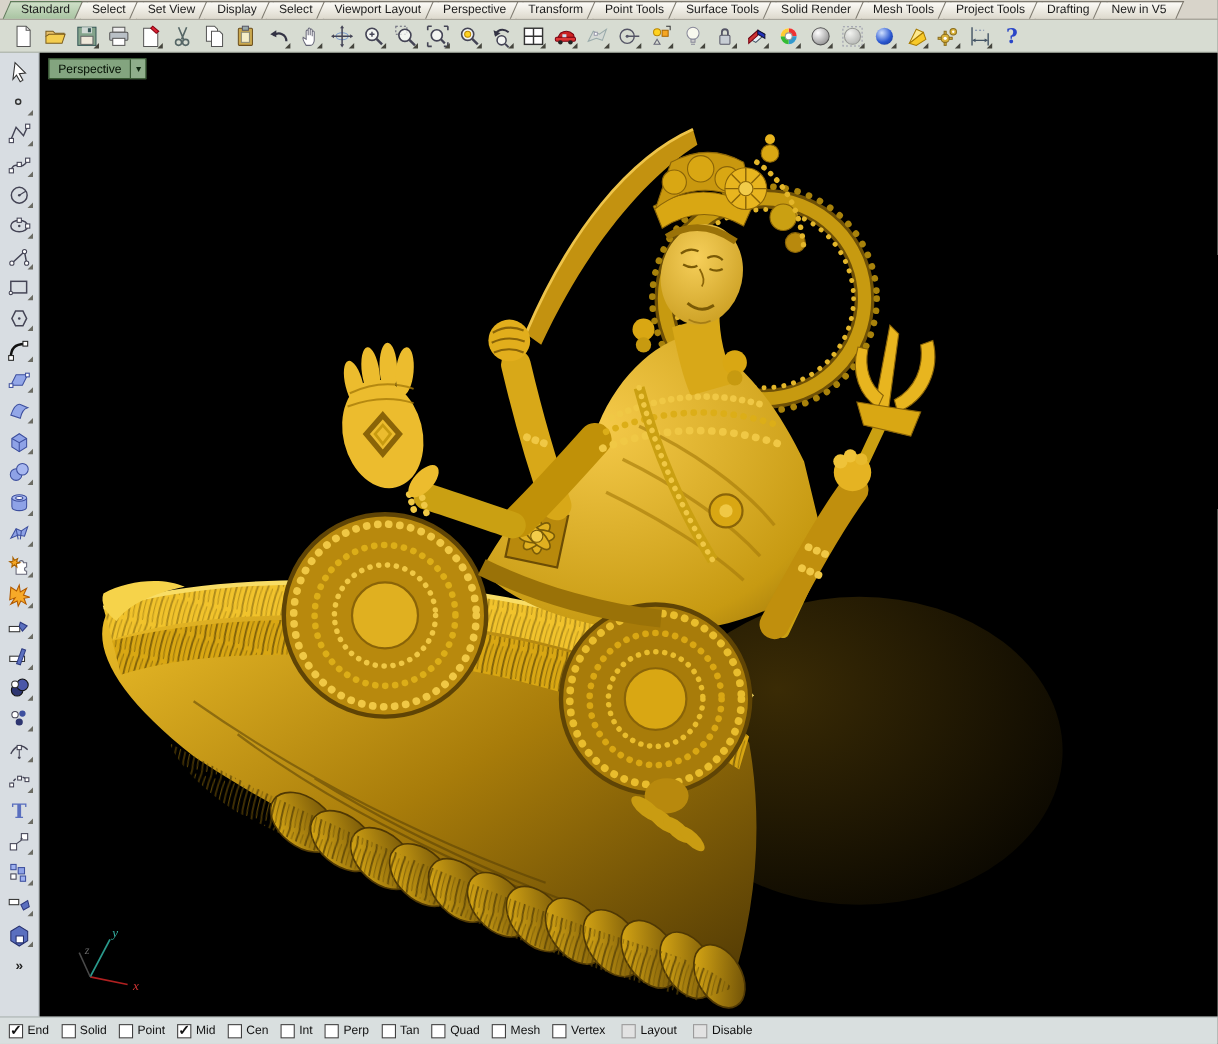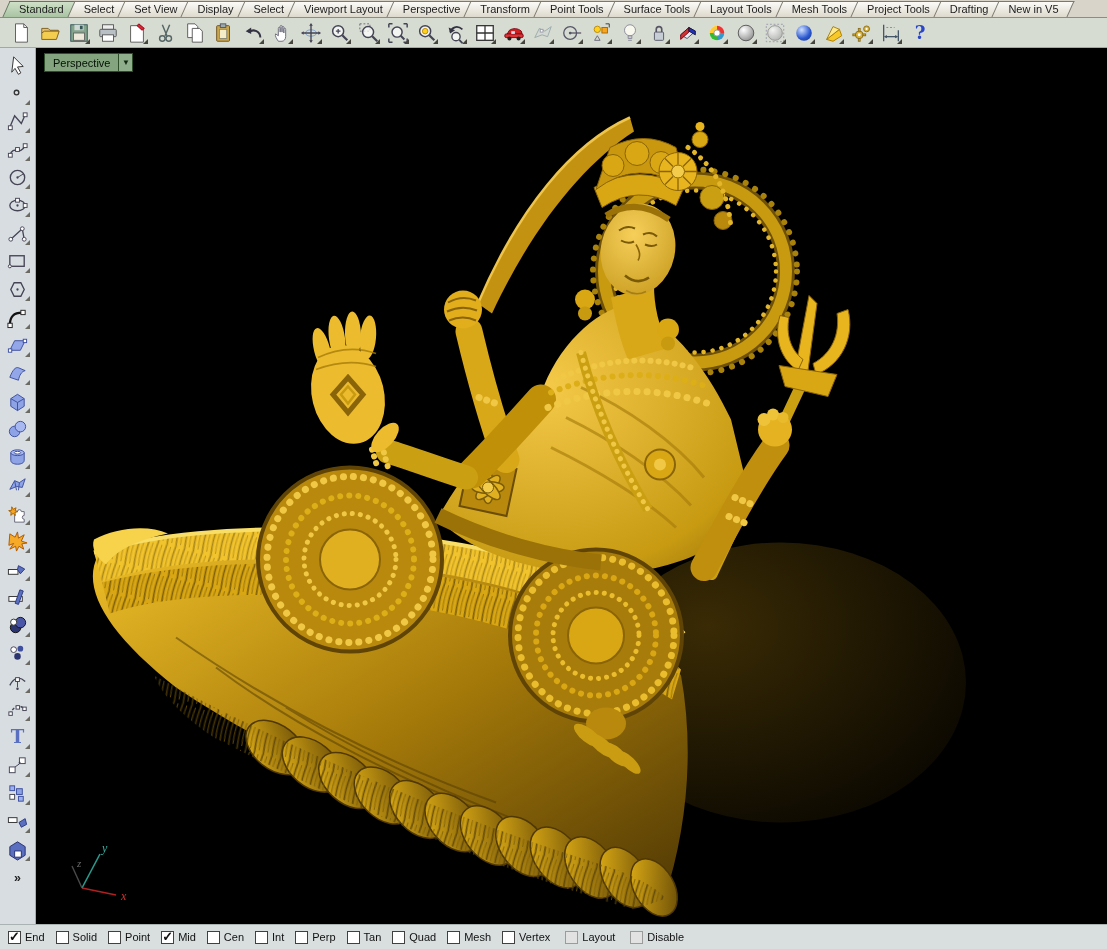--- a/index.html
+++ b/index.html
@@ -62,21 +62,21 @@
       <div class="tab active"><span>Standard</span></div>
       <div class="tab"><span>Select</span></div>
       <div class="tab"><span>Set View</span></div>
       <div class="tab"><span>Display</span></div>
       <div class="tab"><span>Select</span></div>
       <div class="tab"><span>Viewport Layout</span></div>
       <div class="tab"><span>Perspective</span></div>
       <div class="tab"><span>Transform</span></div>
       <div class="tab"><span>Point Tools</span></div>
       <div class="tab"><span>Surface Tools</span></div>
-      <div class="tab"><span>Layout Tools</span></div>
+      <div class="tab"><span>Solid Render</span></div>
       <div class="tab"><span>Mesh Tools</span></div>
       <div class="tab"><span>Project Tools</span></div>
       <div class="tab"><span>Drafting</span></div>
       <div class="tab"><span>New in V5</span></div>
     </div>
 
   <div class="toolbar">
       <div class="tbtn">
         <svg viewBox="0 0 24 24">
           <path d="M6 2h9l4 4v16H6z" fill="#fff" stroke="#555"></path>

